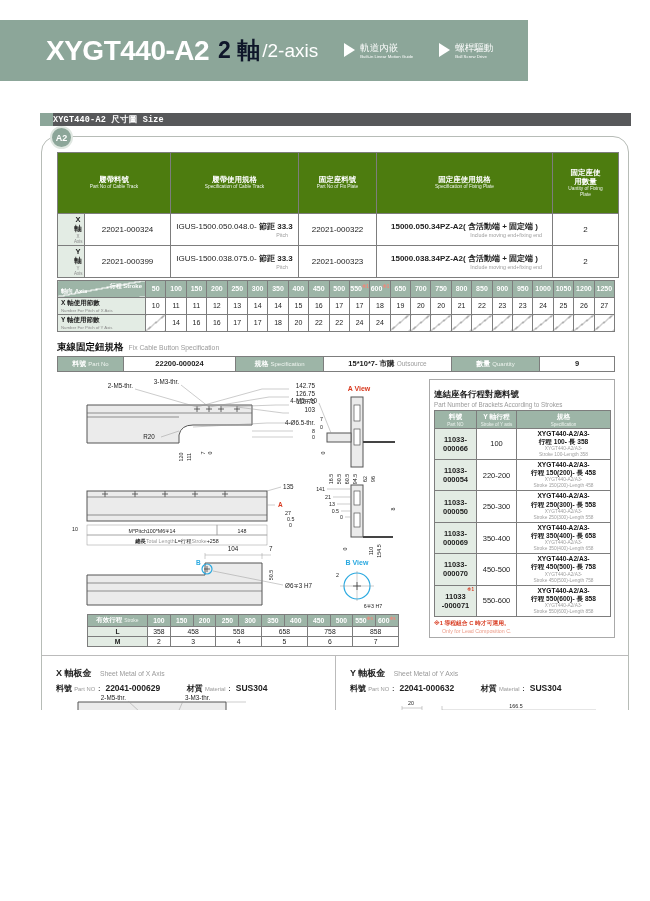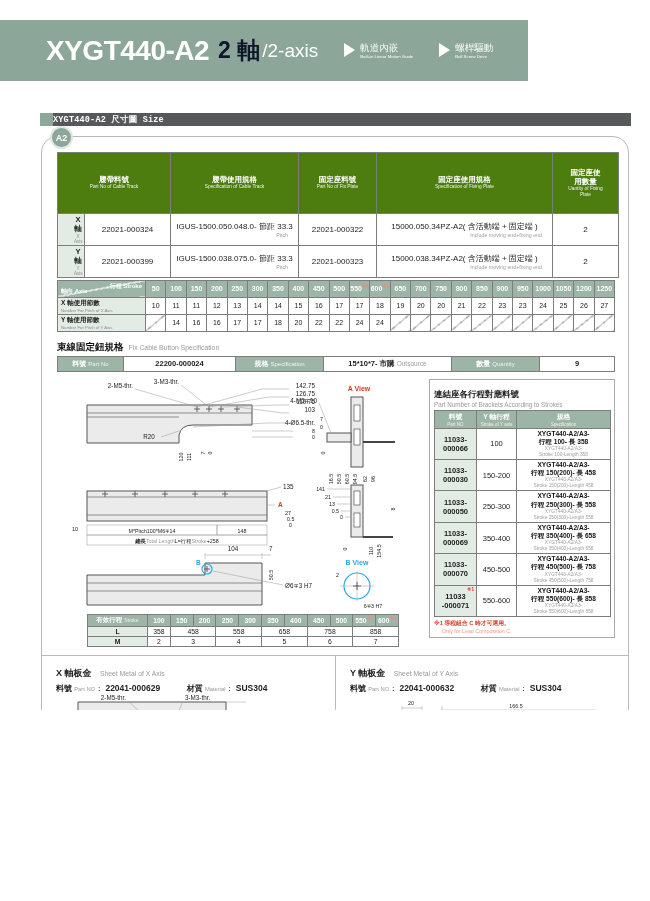--- a/index.html
+++ b/index.html
@@ -42,21 +42,21 @@
   th,td { border:1px solid #7d7d7d; }
 
   
   .t1 { width:100%; table-layout:fixed; margin-top:3px; }
   .t1 thead th { background:#4d7c0f; color:#fff; font-size:7.5px; padding:15px; line-height:1.2; font-weight:bold; }
   .t1 thead .hen { display:block; font-size:4.8px; font-weight:normal; color:#eef4ef; }
   .t1 td,.t1 tbody th { font-size:8px; text-align:center; padding:1px 2px; }
   .t1 .axis { background:#e3ece4; font-size:7.5px; color:#222;padding-left:16px; }
   .t1 .axis .aen { display:block; font-size:4.5px; color:#8a8a8a; font-weight:normal; }
   .t1 .en2 { display:block; font-size:5.3px; color:#9c9c9c; text-align:right; padding-right:8px; }
-  .t1 .bb { font-weight:normal; }
+  .t1 .bb { font-weight:bold; }
 
   
   .t2 { width:100%; table-layout:fixed; margin-top:2px; }
   .t2 th,.t2 td { font-size:7px; text-align:center; padding:1px 0; }
   .t2 .sv { background:#9db5a7; color:#fff; font-weight:bold; }
   .t2 .rm { color:#ff8073; font-size:4.5px; }
   .t2 .rl { background:#e3ece4; text-align:left; padding-left:3px; font-size:6.5px; color:#222; }
   .t2 .rl .len { display:block; font-size:4.3px; color:#8a8a8a; font-weight:normal; }
   .t2 td.v:empty { background:linear-gradient(to bottom right, transparent calc(50% - .5px), #9a9a9a calc(50% - .5px), #9a9a9a calc(50% + .5px), transparent calc(50% + .5px)); }
   .corner { position:relative; background:#9db5a7 linear-gradient(to bottom right, transparent calc(50% - .6px), #fff calc(50% - .6px), #fff calc(50% + .6px), transparent calc(50% + .6px)); height:17px; }
@@ -493,23 +493,23 @@
                   <div class="c">行程 100- 長 358</div>
                   <div class="e">XYGT440-A2/A3-</div>
                   <div class="e">Stroke 100-Length 358</div>
                 </td>
               </tr>
 
               <tr>
                 <th class="pn">
                   <sup class="red"></sup>
                   <div>11033-</div>
-                  <div>000030</div>
+                  <div>000054</div>
                 </th>
-                <td>150-200</td>
+                <td>220-200</td>
                 <td class="spec4">
                   <div class="c">XYGT440-A2/A3-</div>
                   <div class="c">行程 150(200)- 長 458</div>
                   <div class="e">XYGT440-A2/A3-</div>
                   <div class="e">Stroke 150(200)-Length 458</div>
                 </td>
               </tr>
 
               <tr>
                 <th class="pn">

